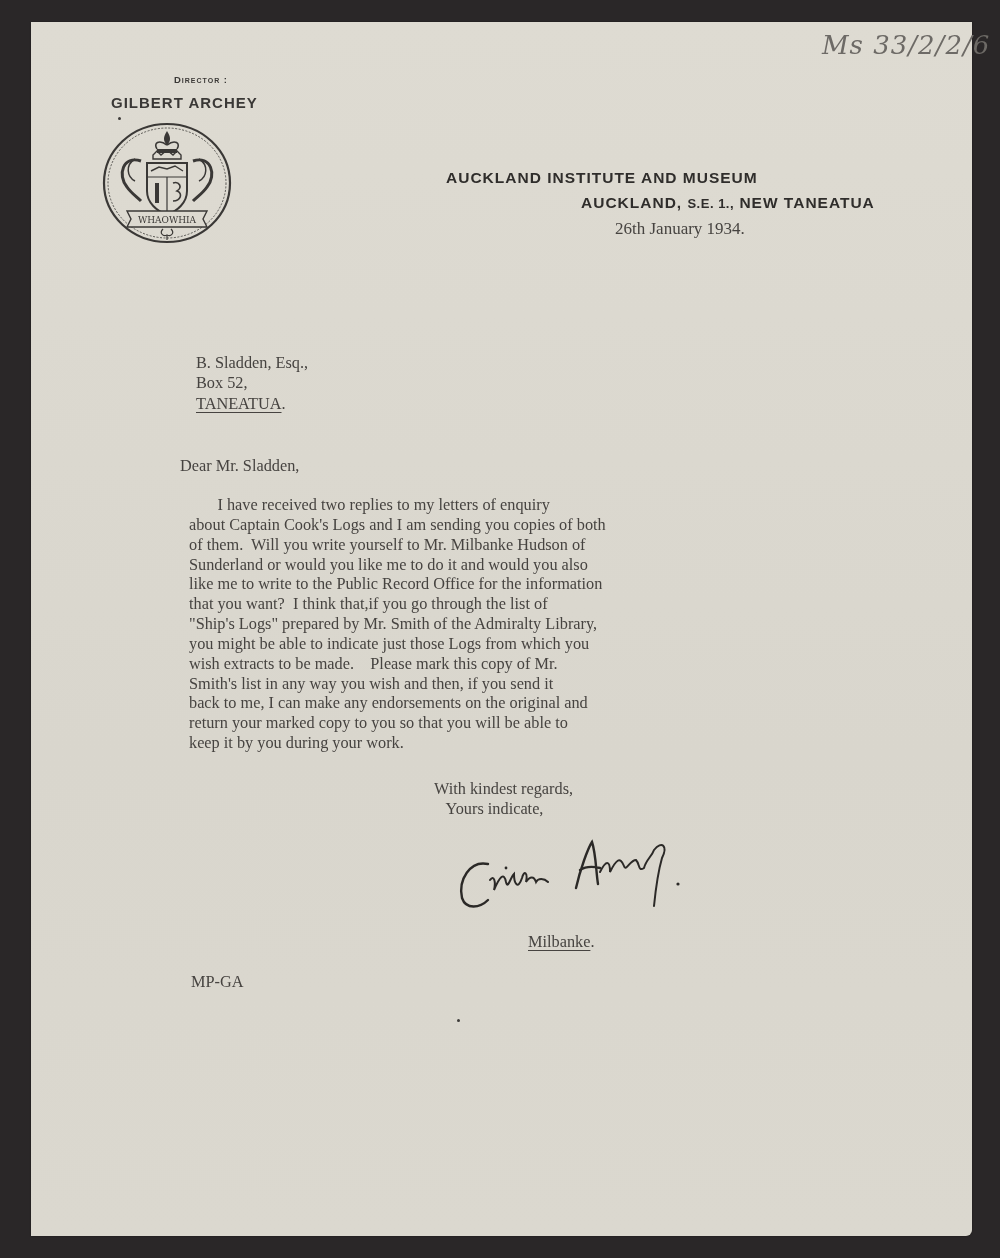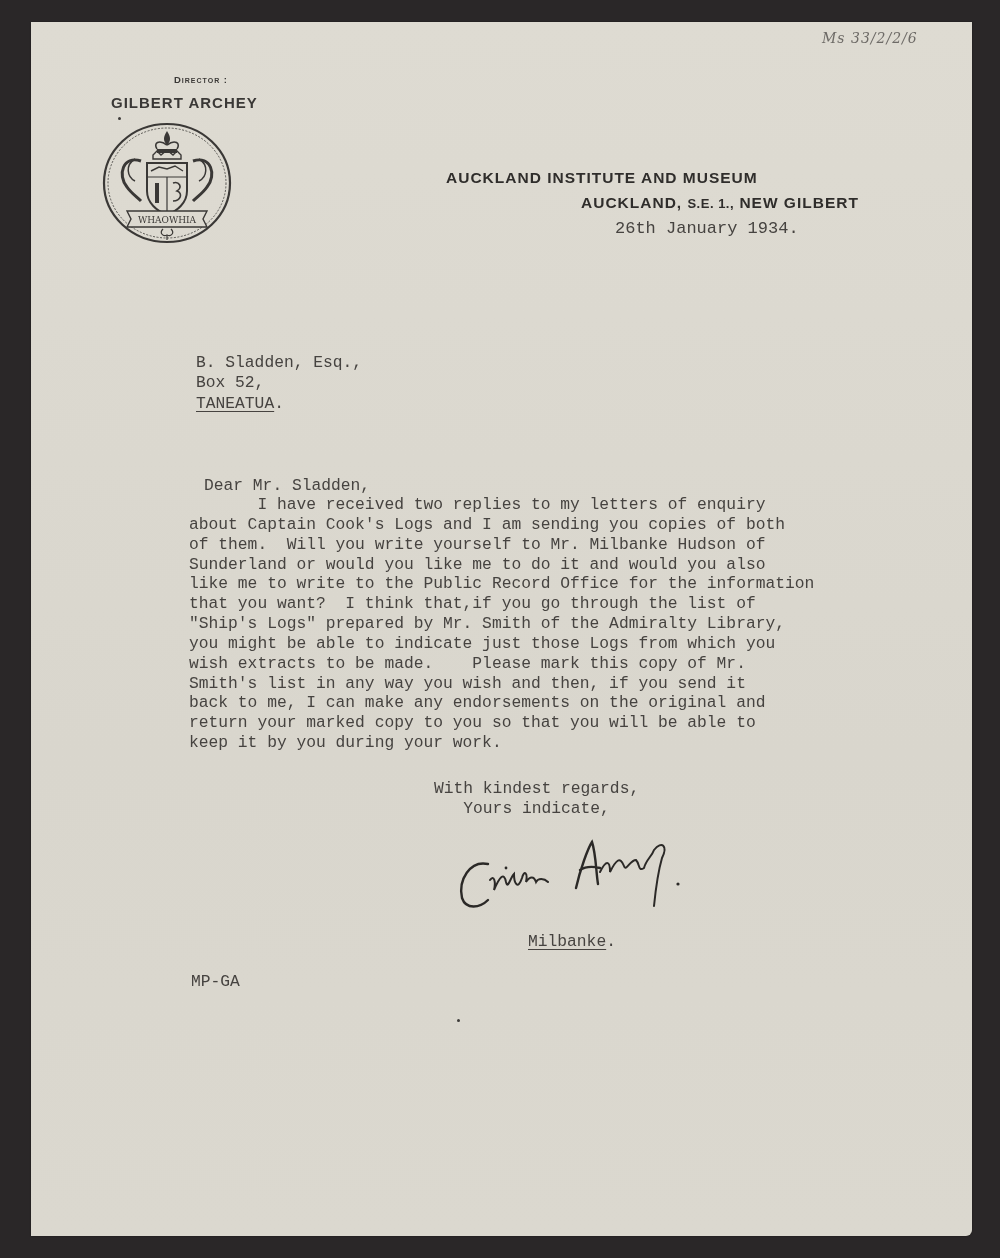--- a/index.html
+++ b/index.html
@@ -12,21 +12,21 @@
   .paper {
     position:absolute; left:31px; top:22px; width:941px; height:1214px;
     background:#dcd9d0;
     background-image: linear-gradient(180deg, #dedbd2 0%, #d9d6cd 60%, #dbd8cf 100%);
     border-radius:0 0 6px 0;
     box-shadow: 0 0 2px rgba(0,0,0,0.4);
   }
   .archive-ref {
     position:absolute; left:822px; top:30px;
     font-family:"DejaVu Serif", serif; font-style:italic;
-    font-size:14px; color:#6d6a66; letter-spacing:1px;
+    font-size:26px; color:#6d6a66; letter-spacing:1px;
   }
   .director-label {
     position:absolute; left:135px; top:74px;
     font-family:"Liberation Sans", sans-serif; font-weight:bold;
     font-size:9.5px; color:#3a3836; letter-spacing:1px;
     font-variant: small-caps;
     padding-left: 39px;
   }
   .director-name {
     position:absolute; left:111px; top:94px;
@@ -42,30 +42,30 @@
     font-size:15.5px; color:#2f2d2b; letter-spacing:1px;
   }
   .lh-line2 {
     position:absolute; left:581px; top:194px;
     font-family:"Liberation Sans", sans-serif; font-weight:bold;
     font-size:15.5px; color:#2f2d2b; letter-spacing:1px;
   }
   .lh-line2 .small { font-size:13px; letter-spacing:0.5px; }
   .typed {
     color:#464340;
-    font-family:Liberation Mono, monospace;
+    font-family:Liberation Serif, serif;
     font-size:16.3px;
     line-height:20.3px;
     white-space:pre;
     position:absolute;
   }
   .date { left:615px; top:219px; font-size:17px; }
   .address { left:196px; top:353px; }
   .u { text-decoration:underline; text-underline-offset:3px; }
-  .salutation { left:204px; top:456px;margin-top:20px; }
+  .salutation { left:180px; top:456px; }
   .body { left:189px; top:495px; line-height:19.85px; }
   .closing { left:434px; top:779px; }
   .signature { position:absolute; left:440px; top:820px; width:280px; height:100px; }
   .title { left:528px; top:932px; }
   .ref { left:191px; top:956px;margin-top:16px; }
   .speck { position:absolute; width:3px; height:3px; border-radius:50%; background:#3d3b39; }
 </style>
 </head>
 <body>
 
@@ -101,21 +101,21 @@
   <path d="M26 90 L106 90 L102 98 L106 106 L26 106 L30 98 Z" fill="#dcd9d0" stroke="#3a3836" stroke-width="1.4"></path>
   <text x="66" y="102" text-anchor="middle" font-family="DejaVu Serif, serif" font-size="9" fill="#3a3836">WHAOWHIA</text>
   <path d="M62 108 C58 112 62 116 66 114 C70 116 74 112 70 108" fill="none" stroke="#3a3836" stroke-width="1.2"></path>
   <line x1="66" y1="114" x2="66" y2="119" stroke="#3a3836" stroke-width="1.2"></line>
 </svg>
 
 <div class="lh-line1">AUCKLAND INSTITUTE AND MUSEUM</div>
 <div class="lh-line2">
   <span>AUCKLAND,</span>
   <span class="small">S.E. 1.,</span>
-  <span>NEW GILBERT</span>
+  <span>NEW TANEATUA</span>
 </div>
 
 <div class="typed date">26th January 1934.</div>
 
 <div class="typed address"><div>B. Sladden, Esq.,</div><div>Box 52,</div><div><span class="u">TANEATUA</span><span>.</span></div></div>
 
 <div class="typed salutation">Dear Mr. Sladden,</div>
 
 <div class="typed body" id="body-block"><div>       I have received two replies to my letters of enquiry</div><div>about Captain Cook's Logs and I am sending you copies of both</div><div>of them.  Will you write yourself to Mr. Milbanke Hudson of</div><div>Sunderland or would you like me to do it and would you also</div><div>like me to write to the Public Record Office for the information</div><div>that you want?  I think that,if you go through the list of</div><div>"Ship's Logs" prepared by Mr. Smith of the Admiralty Library,</div><div>you might be able to indicate just those Logs from which you</div><div>wish extracts to be made.    Please mark this copy of Mr.</div><div>Smith's list in any way you wish and then, if you send it</div><div>back to me, I can make any endorsements on the original and</div><div>return your marked copy to you so that you will be able to</div><div>keep it by you during your work.</div></div>
 

